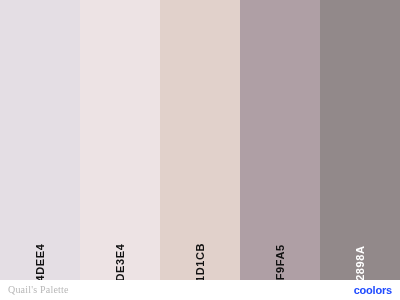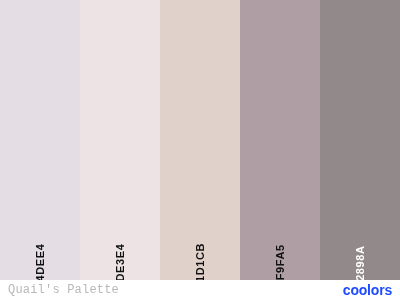--- a/index.html
+++ b/index.html
@@ -59,29 +59,29 @@
     width: 400px;
     height: 20px;
     background: #ffffff;
     display: flex;
     align-items: center;
     justify-content: space-between;
     box-sizing: border-box;
     padding: 0 8px;
   }
   #palette-name {
-    font-family: Liberation Mono, monospace;
-    font-size: 12px;
+    font-family: Liberation Serif, serif;
+    font-size: 10px;
     color: #b8b8b8;
     letter-spacing: 0.2px;
     line-height: 1;
   }
   #coolors-logo {
     font-family: "Liberation Sans", sans-serif;
-    font-size: 14px;
+    font-size: 11px;
     font-weight: bold;
     color: #1f4bff;
     letter-spacing: -0.2px;
     line-height: 1;
   }
 </style>
 </head>
 <body>
 
 <div id="palette-export">

